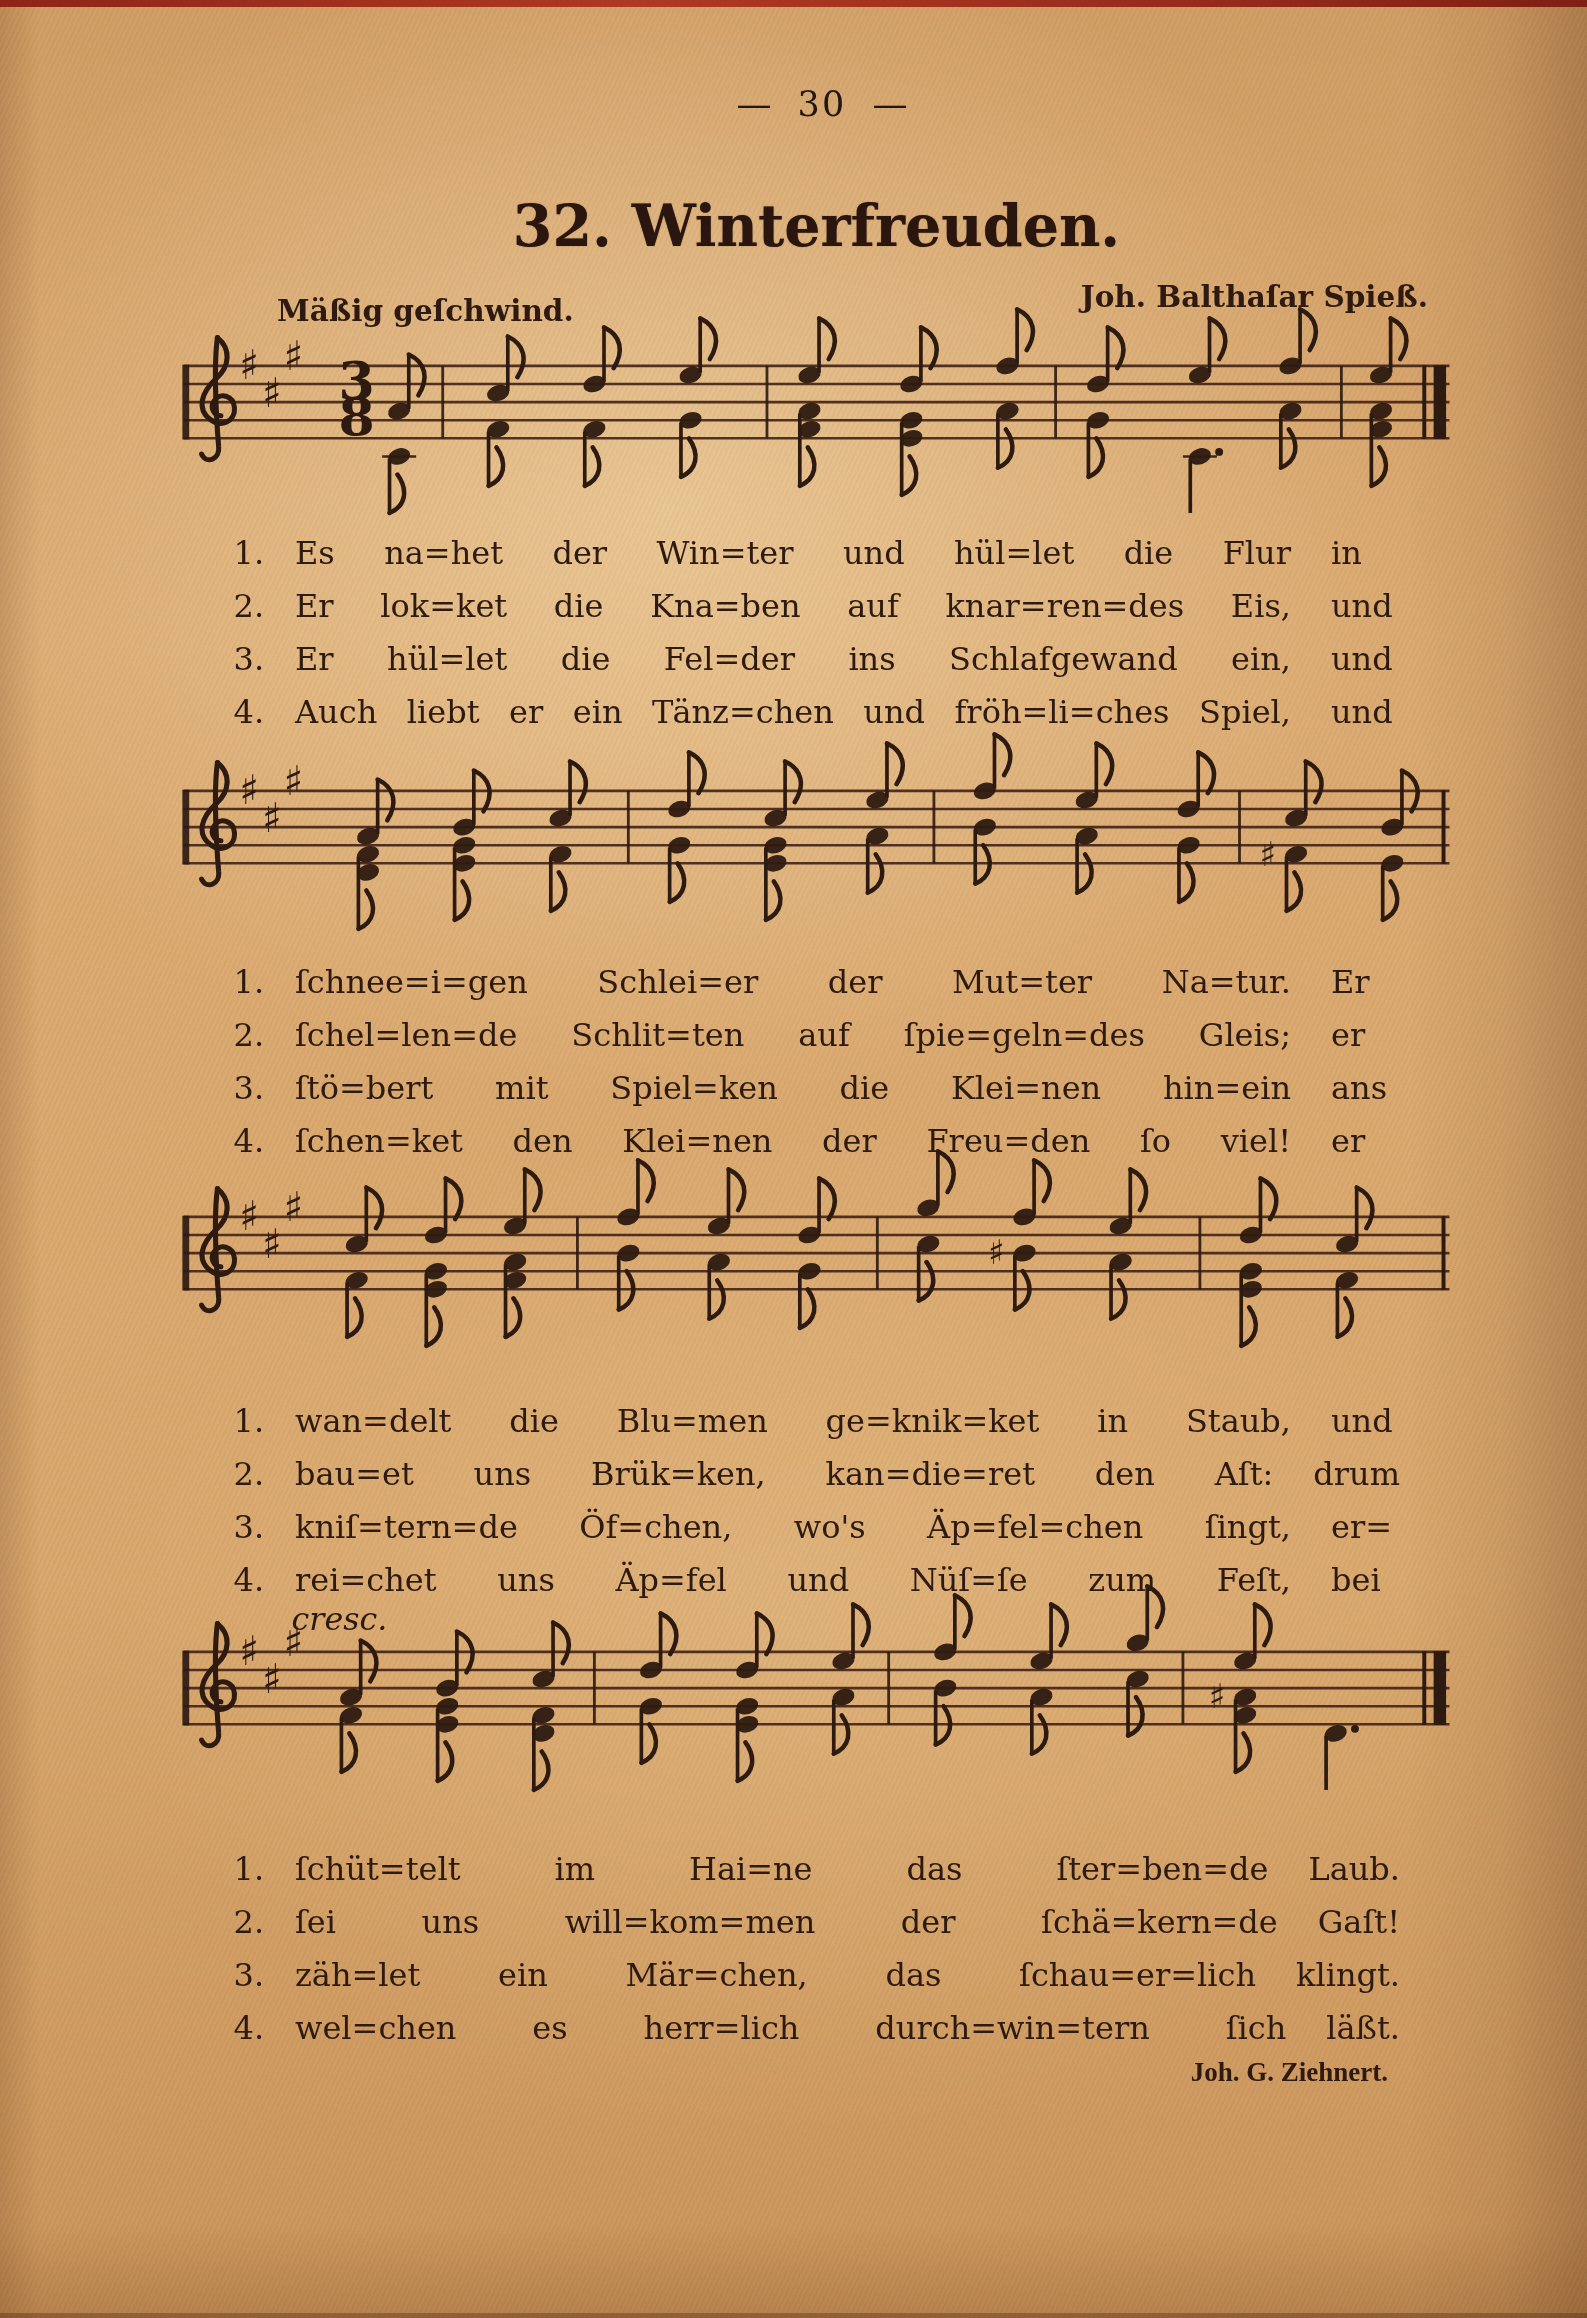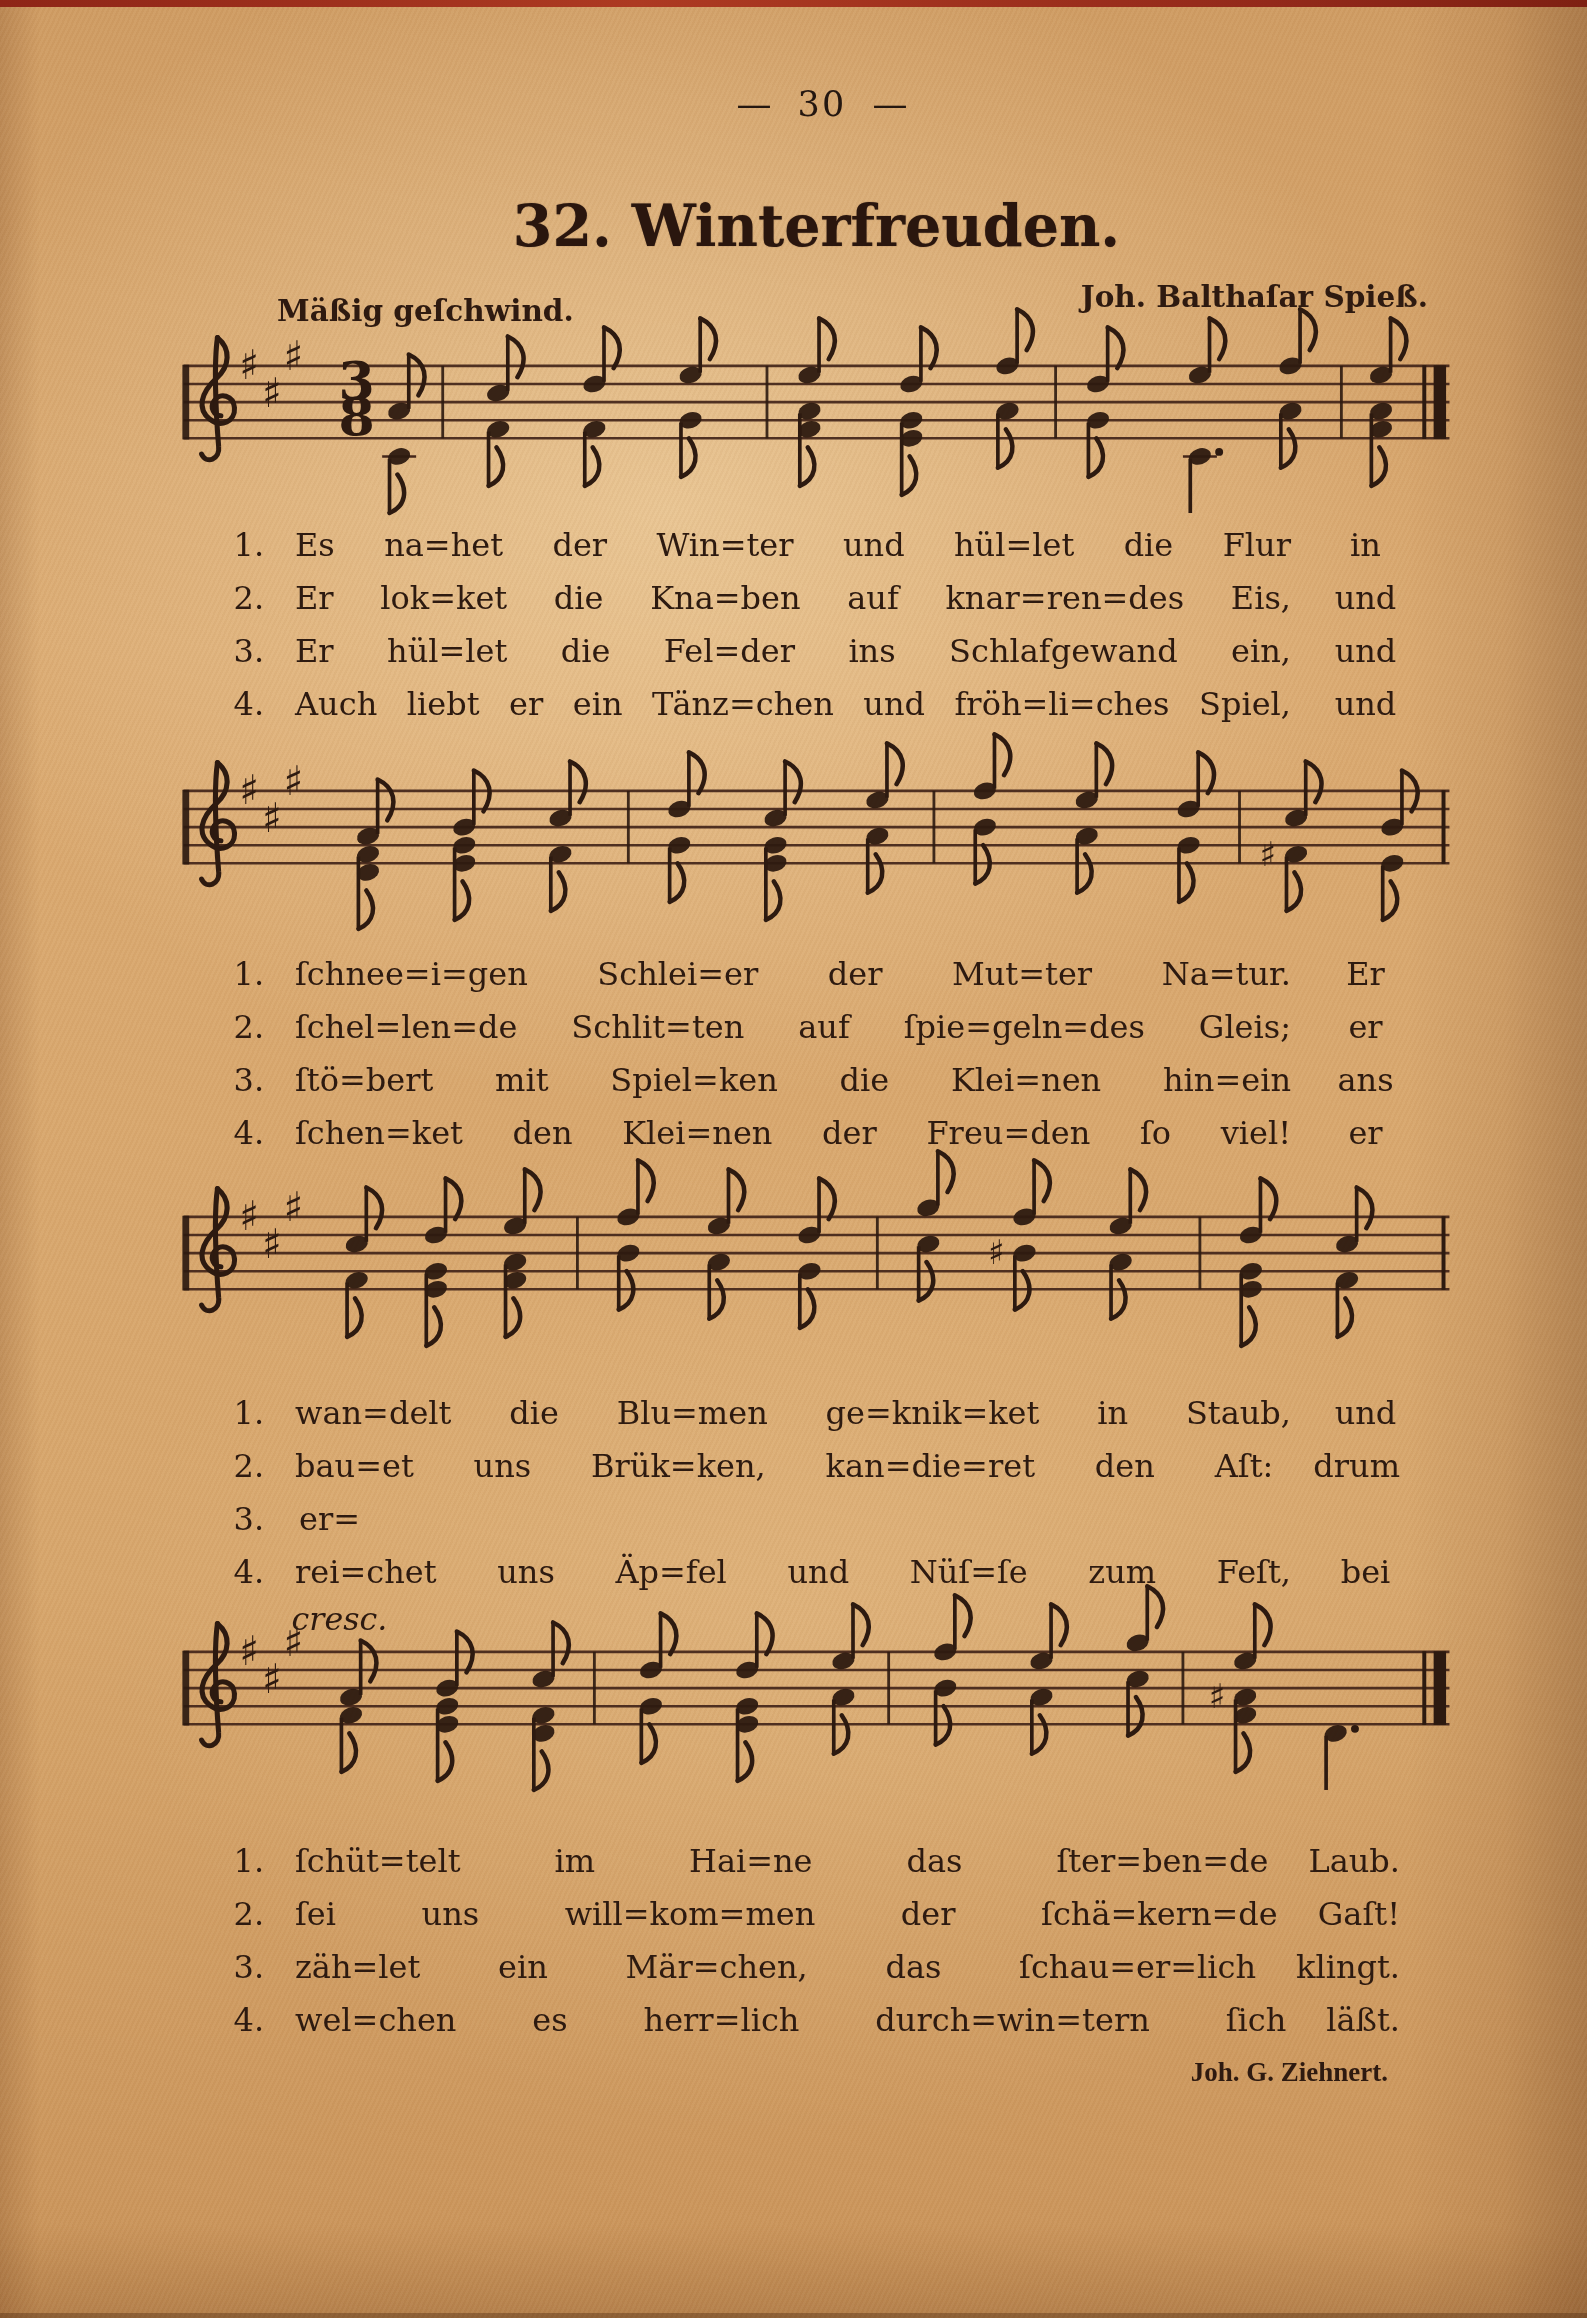--- a/index.html
+++ b/index.html
@@ -33,21 +33,21 @@
   .tempoline{position:absolute;top:279px;left:0;width:100%;height:40px;color:#2e1a10;}
   .tempo{position:absolute;left:277px;top:14px;font-size:29.5px;font-weight:700;}
   .composer{position:absolute;right:160px;top:0;font-size:29.5px;font-weight:700;text-align:center;}
   .sys{position:absolute;left:180px;width:1273px;height:249px;}
   #sys1{top:281px;} #sys2{top:706px;} #sys3{top:1132px;} #sys4{top:1567px;}
   .verses{position:absolute;left:220px;width:1196px;color:#2d1a10;}
   #vb1{top:526px;} #vb2{top:955px;} #vb3{top:1394px;} #vb4{top:1842px;}
   .vline{display:flex;align-items:baseline;height:53px;font-size:32px;}
   .vnum{width:75px;padding-left:13.6px;flex:0 0 auto;}
   .vtext{flex:1 1 auto;text-align:justify;text-align-last:justify;word-spacing:5.7px;padding-right:40px;}
-  .vend{flex:0 0 auto;min-width:85px;text-align:center;padding-right:16px;}
+  .vend{flex:0 0 auto;min-width:85px;text-align:left;padding-right:16px;margin-top:8px;}
   .lyricist{position:absolute;right:200px;top:2057px;font-size:27px;font-weight:700;color:#2e1a10;font-family:Liberation Serif, serif;}
 </style>
 </head>
 <body>
 
 <div class="page">
   <div class="texture"></div>
   <div class="edge-top"></div>
   <div class="edge-bottom"></div>
 
@@ -378,20 +378,21 @@
         <span class="vtext">wan=delt die Blu=men ge=knik=ket in Staub,</span>
         <span class="vend">und</span>
       </div>
       <div class="vline">
         <span class="vnum">2.</span>
         <span class="vtext">bau=et uns Brük=ken, kan=die=ret den Aſt:</span>
         <span class="vend">drum</span>
       </div>
       <div class="vline">
         <span class="vnum">3.</span>
+        <span class="vtext">kniſ=tern=de Öf=chen, wo's Äp=fel=chen ſingt,</span>
         <span class="vend">er=</span>
       </div>
       <div class="vline">
         <span class="vnum">4.</span>
         <span class="vtext">rei=chet uns Äp=fel und Nüſ=ſe zum Feſt,</span>
         <span class="vend">bei</span>
       </div>
     </div>
 
   <svg id="sys4" class="sys" viewBox="0 0 2245 440">

